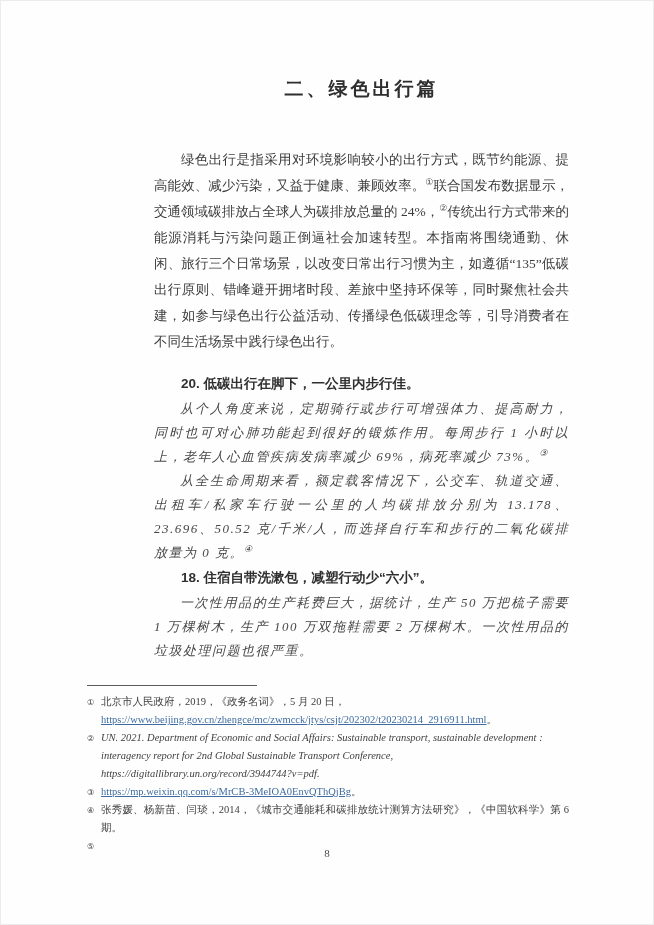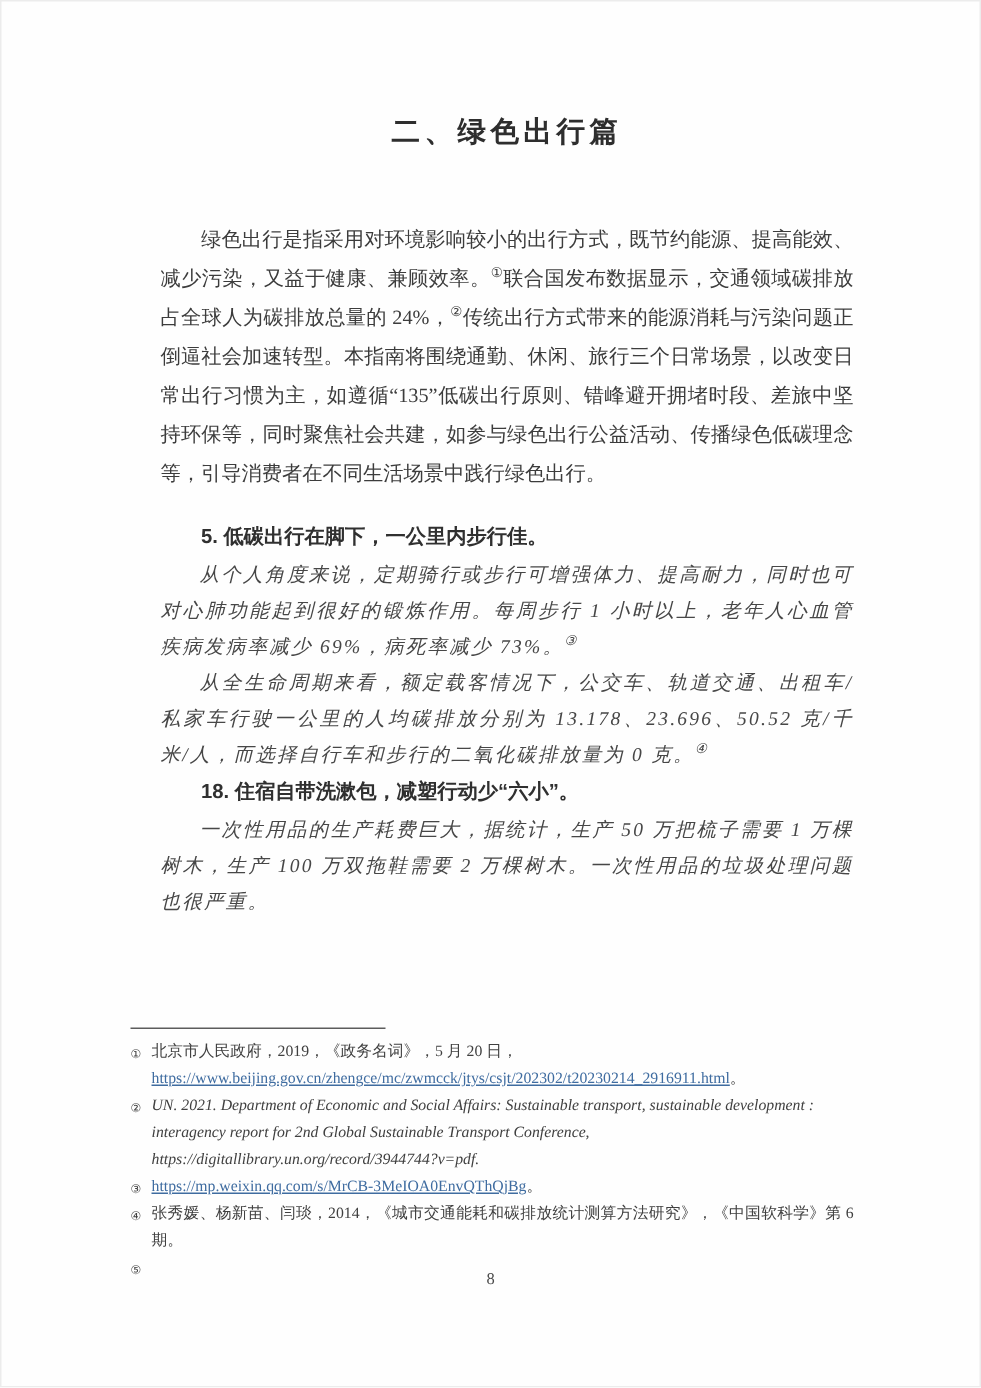--- a/index.html
+++ b/index.html
@@ -9,20 +9,21 @@
     height: 925px;
     background: #fefefe;
     box-sizing: border-box;
     border: 1px solid #ececec;
     font-family: "Liberation Serif", "DejaVu Serif", serif;
     color: #3f3f3f;
     overflow: hidden;
   }
   .content {
     padding: 76px 84px 0 106px;
+    margin-left: 47px;
   }
   .doc-title {
     text-align: center;
     font-family: "Liberation Sans", "DejaVu Sans", sans-serif;
     font-weight: bold;
     font-size: 19px;
     line-height: 24px;
     letter-spacing: 3px;
     color: #2e2e2e;
   }
@@ -108,21 +109,21 @@
 </head>
 <body>
 
 <div class="page">
   <div class="content">
 
     <div class="doc-title">二、绿色出行篇</div>
 
     <p class="intro"><span>绿色出行是指采用对环境影响较小的出行方式，既节约能源、提高能效、减少污染，又益于健康、兼顾效率。</span><sup class="ref">①</sup><span>联合国发布数据显示，交通领域碳排放占全球人为碳排放总量的 24%，</span><sup class="ref">②</sup><span>传统出行方式带来的能源消耗与污染问题正倒逼社会加速转型。本指南将围绕通勤、休闲、旅行三个日常场景，以改变日常出行习惯为主，如遵循“135”低碳出行原则、错峰避开拥堵时段、差旅中坚持环保等，同时聚焦社会共建，如参与绿色出行公益活动、传播绿色低碳理念等，引导消费者在不同生活场景中践行绿色出行。</span></p>
 
-    <p class="sec-heading first">5. 低碳出行在脚下，一公里内步行佳。</p>
+    <p class="sec-heading first">20. 低碳出行在脚下，一公里内步行佳。</p>
     <p class="kaiti"><span>从个人角度来说，定期骑行或步行可增强体力、提高耐力，同时也可对心肺功能起到很好的锻炼作用。每周步行 1 小时以上，老年人心血管疾病发病率减少 69%，病死率减少 73%。</span><sup class="ref">③</sup></p>
 
     <p class="kaiti"><span>从全生命周期来看，额定载客情况下，公交车、轨道交通、出租车/私家车行驶一公里的人均碳排放分别为 13.178、23.696、50.52 克/千米/人，而选择自行车和步行的二氧化碳排放量为 0 克。</span><sup class="ref">④</sup></p>
 
 
     <p class="sec-heading">18. 住宿自带洗漱包，减塑行动少“六小”。</p>
     <p class="kaiti">一次性用品的生产耗费巨大，据统计，生产 50 万把梳子需要 1 万棵树木，生产 100 万双拖鞋需要 2 万棵树木。一次性用品的垃圾处理问题也很严重。</p>
 
   </div>
 

